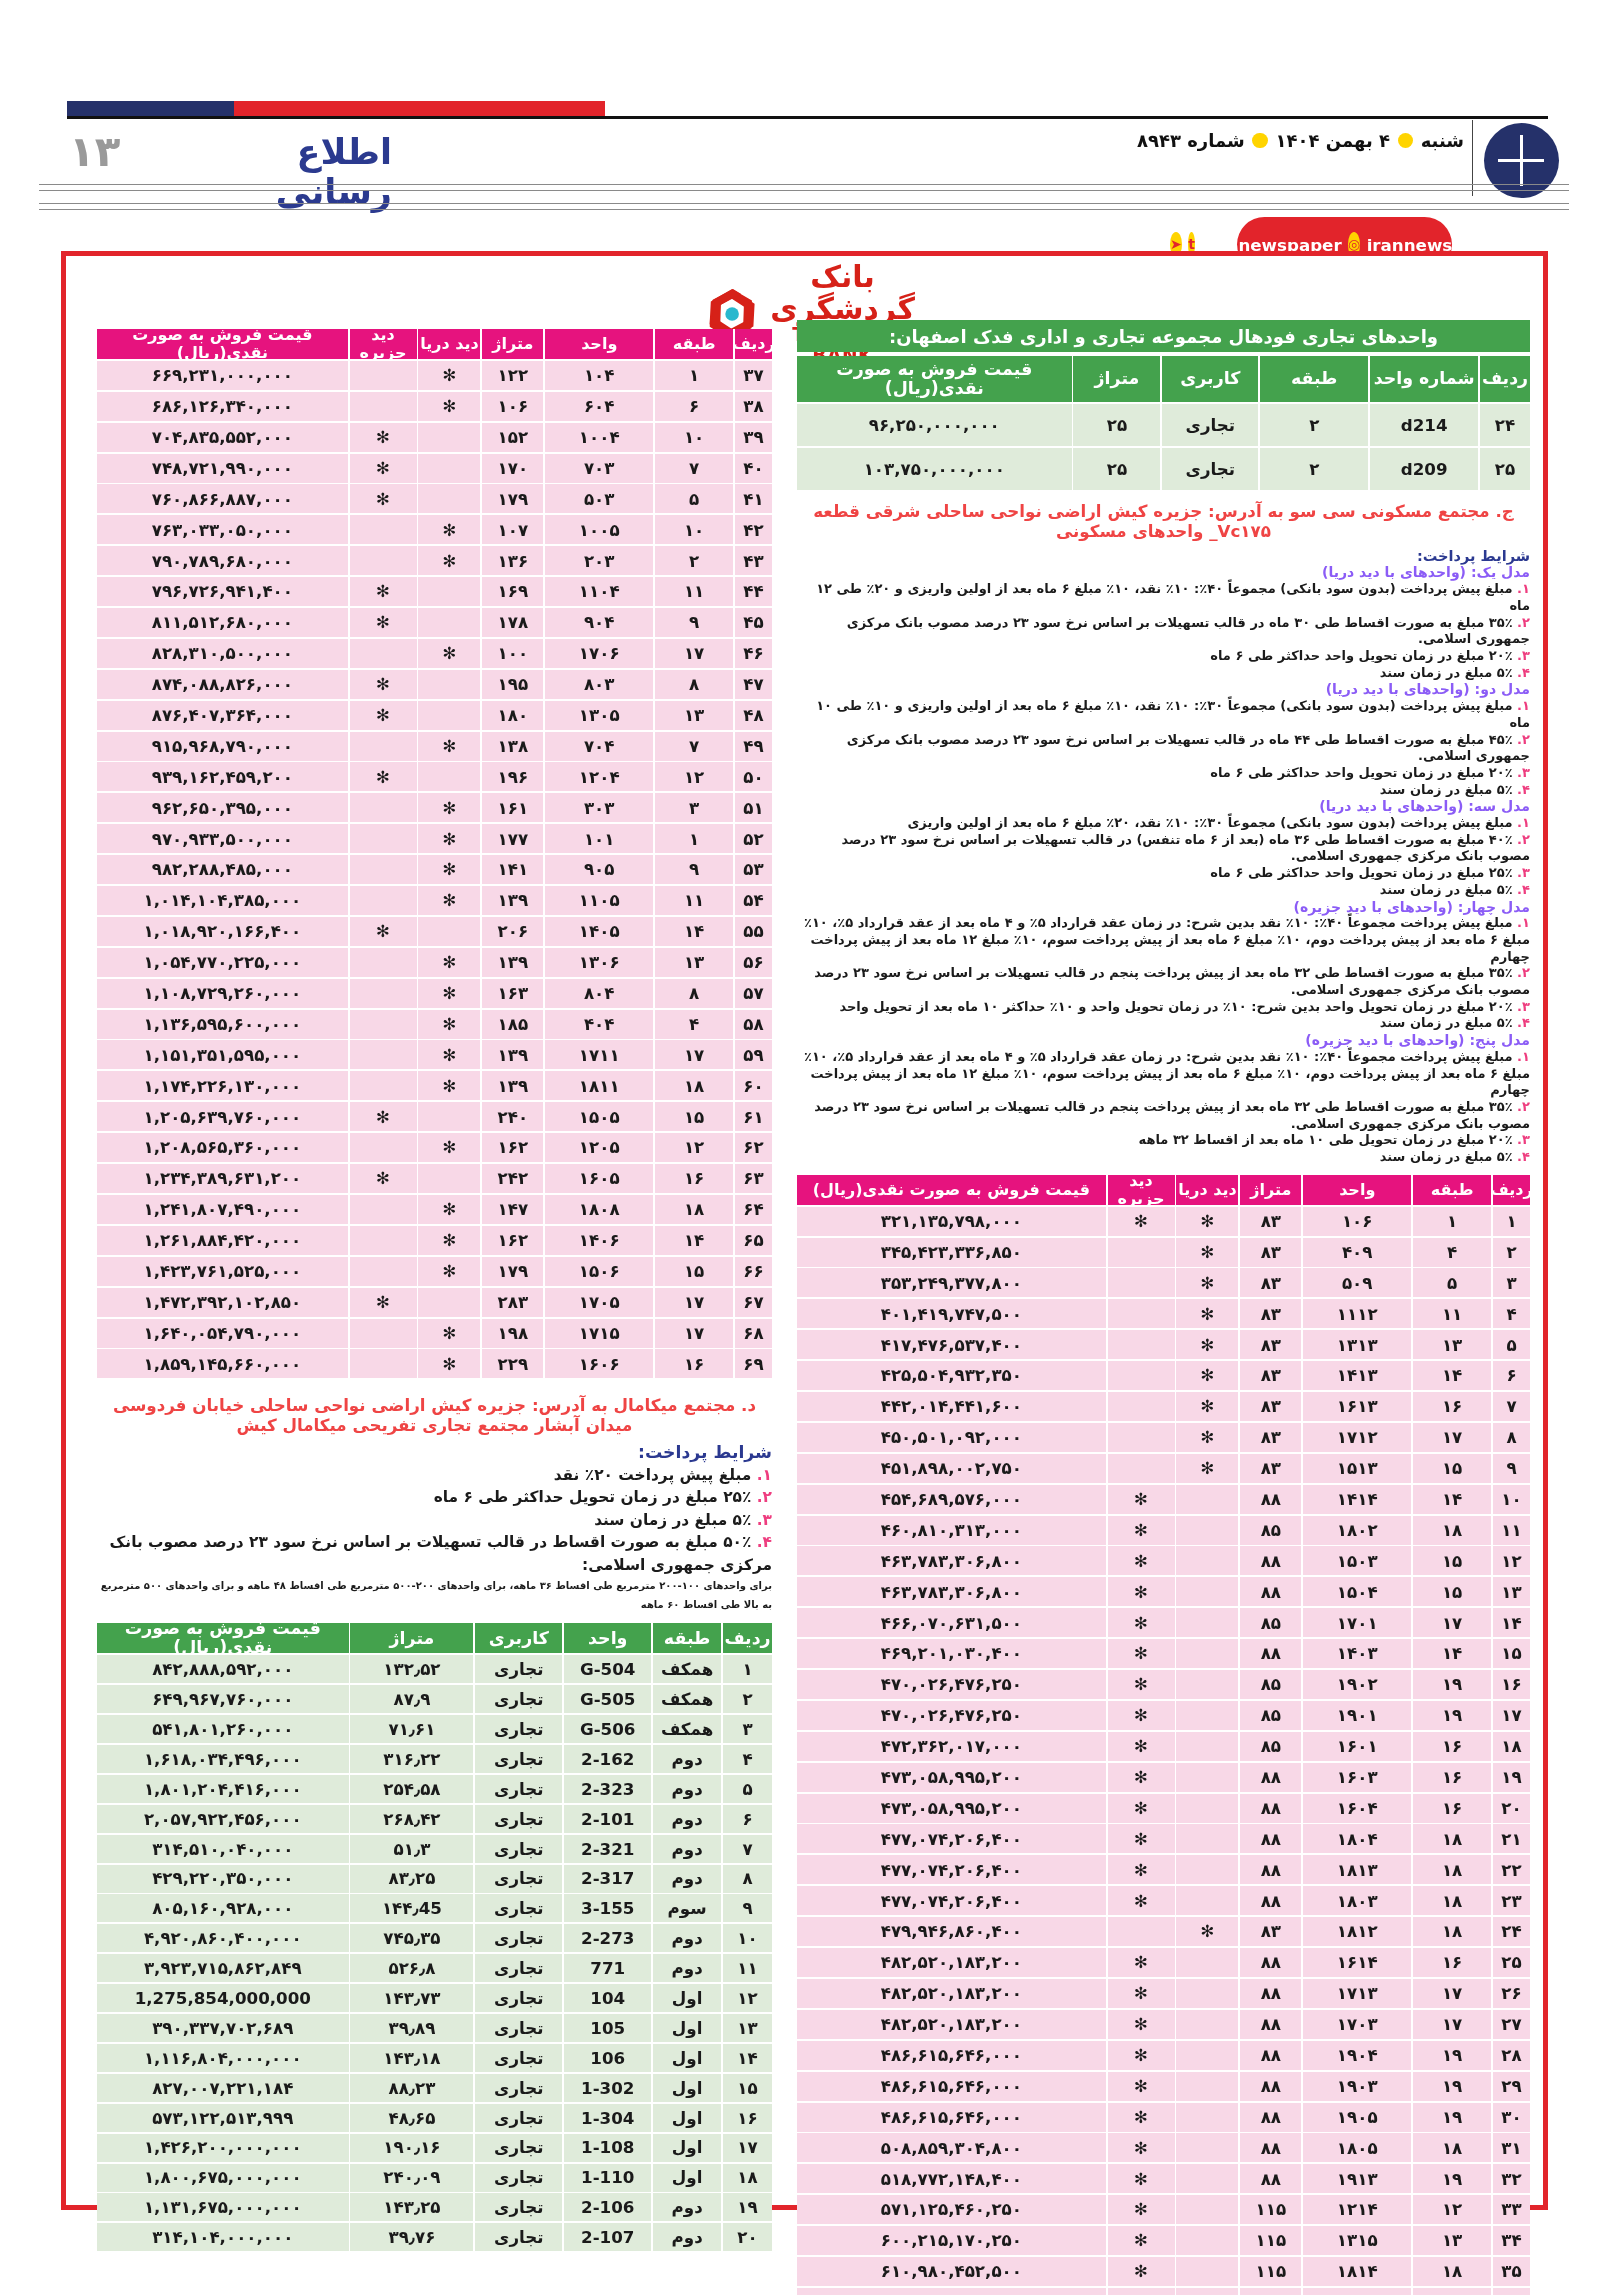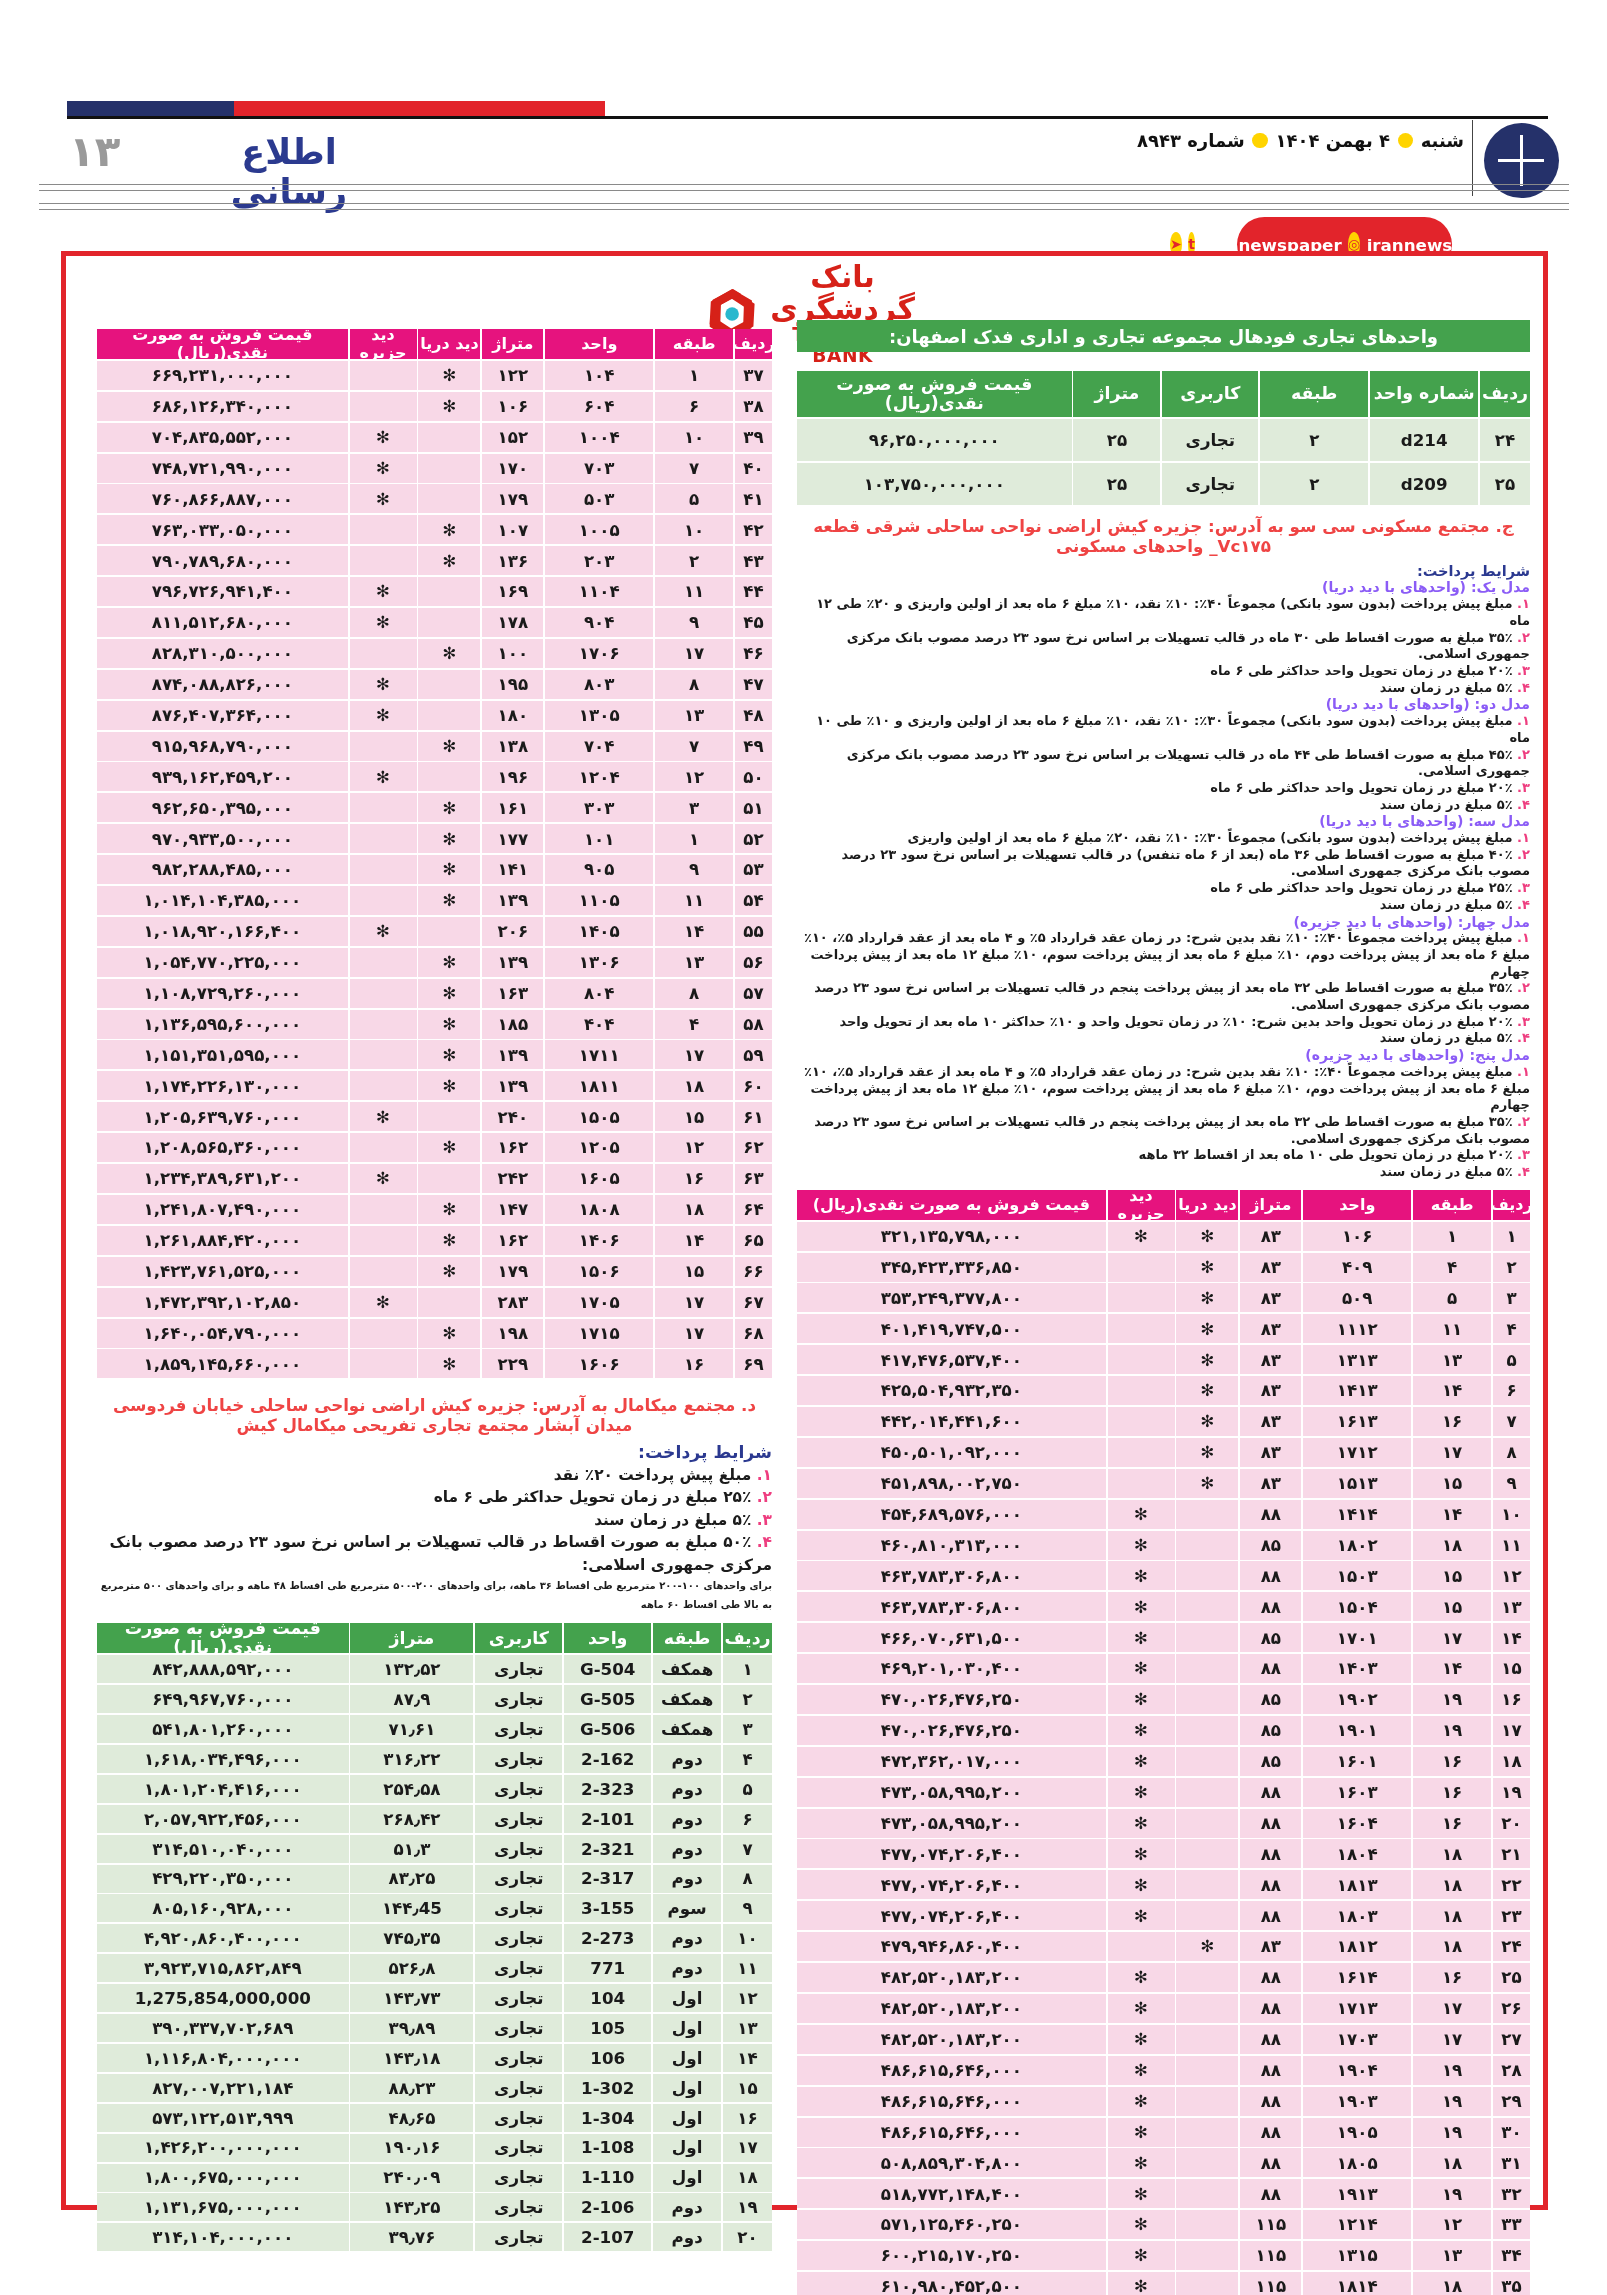--- a/index.html
+++ b/index.html
@@ -5,21 +5,21 @@
   html,body{margin:0;padding:0;background:#fff;}
   #page{position:relative;width:1607px;height:2295px;background:#fff;overflow:hidden;
         font-family:"DejaVu Sans",sans-serif;}
   
   .bar{position:absolute;height:15.4px;top:101px;}
   .bar.navy{left:67px;width:167px;background:#25316A;}
   .bar.red{left:234px;width:371px;background:#E2242B;}
   .hline{position:absolute;left:67px;top:116px;width:1481px;height:2.6px;background:#111;}
   .vdivider{position:absolute;left:1472px;top:120px;width:1.3px;height:76px;background:#444;}
   .pagenum{position:absolute;left:69px;top:127px;font-size:42px;font-weight:bold;color:#9a9a9a;}
-  .section-title{position:absolute;left:186px;top:132px;width:206px;text-align:center;
+  .section-title{position:absolute;left:186px;top:132px;width:206px;
                  font-size:35px;font-weight:bold;color:#2B3A8F;direction:rtl;}
   .dateline{position:absolute;right:143px;top:130px;direction:rtl;font-size:18px;color:#111;
             display:flex;align-items:center;gap:7.7px;font-weight:bold;}
   .dot{width:15.4px;height:15.4px;border-radius:50%;background:#FFD400;display:inline-block;}
   .pill{position:absolute;left:1237px;top:217px;width:215px;height:55px;border-radius:29px;
         background:#E2242B;display:flex;align-items:center;justify-content:center;gap:6.4px;}
   .pill .txt{color:#fff;font-weight:bold;font-size:16.7px;}
   .icircle{width:24.4px;height:24.4px;border-radius:50%;background:#FFD400;display:flex;
            align-items:center;justify-content:center;color:#E2242B;font-size:14px;font-weight:bold;}
   .paperlogo{position:absolute;left:1484px;top:123px;width:75px;height:75px;border-radius:50%;
@@ -46,21 +46,21 @@
   .pinkT .td{background:#F8D8E7;}
   .greenT .th{background:#44A24D;font-size:17.4px;}
   .greenT .td{background:#DFEBDA;}
   .tbl-pink{grid-template-columns:37px 78px 108px 61px 62px 67px 1fr;
             grid-template-rows:30px;grid-auto-rows:29px;}
   .tbl-fadak{grid-template-columns:50px 108px 108px 96px 87px 1fr;
              grid-template-rows:46px;grid-auto-rows:42px;}
   .tbl-mika{grid-template-columns:49px 68px 87px 87px 123px 1fr;
             grid-template-rows:30px;grid-auto-rows:28px;}
   .ttitle{height:32px;background:#44A24D;color:#fff;font-weight:bold;font-size:18px;
-          display:flex;align-items:center;justify-content:center;direction:rtl;margin-bottom:19px;}
+          display:flex;align-items:center;justify-content:center;direction:rtl;margin-bottom:4px;}
   .cols{position:absolute;}
   .col-right{right:13px;top:64px;width:733px;}
   .col-left{left:31px;top:73px;width:675px;}
   .secline{direction:rtl;font-weight:bold;color:#ef4444;font-size:16.7px;text-align:center;margin:11.6px 0 6.4px 0;}
   .secline.right-align{}
   
   .terms{direction:rtl;text-align:right;color:#1b1b1b;}
   .terms-r{font-size:13px;line-height:16.7px;}
   .terms-l{font-size:15.4px;line-height:22.5px;}
   .terms .t-title{color:#2B3990;font-weight:bold;font-size:1.12em;}

